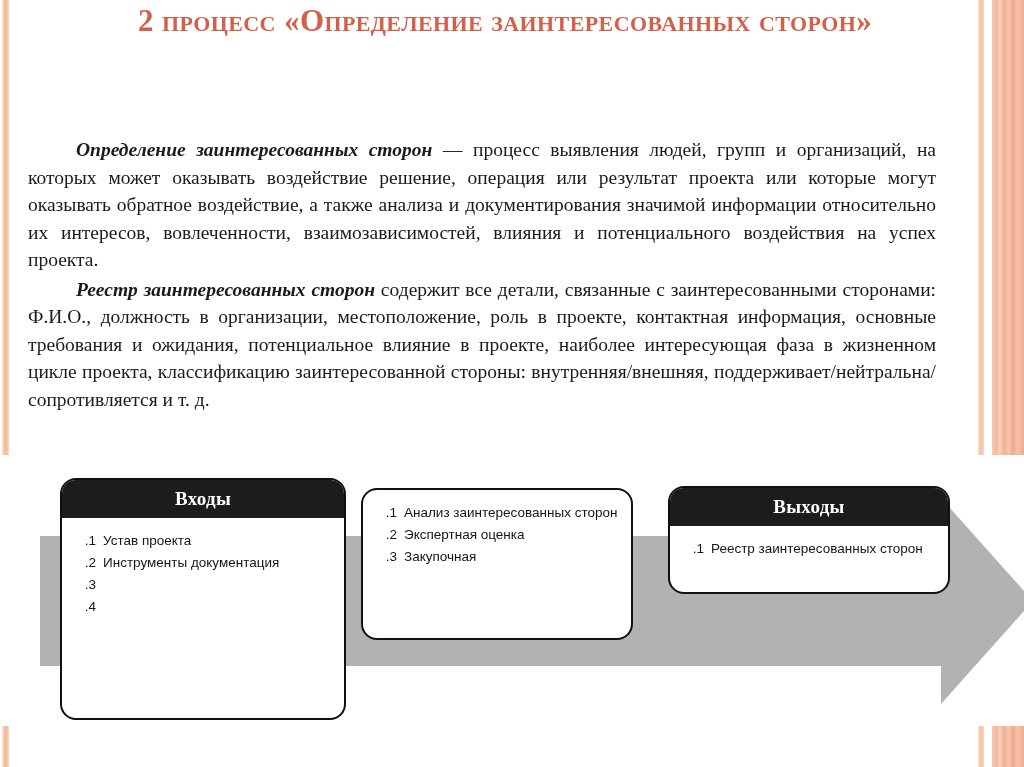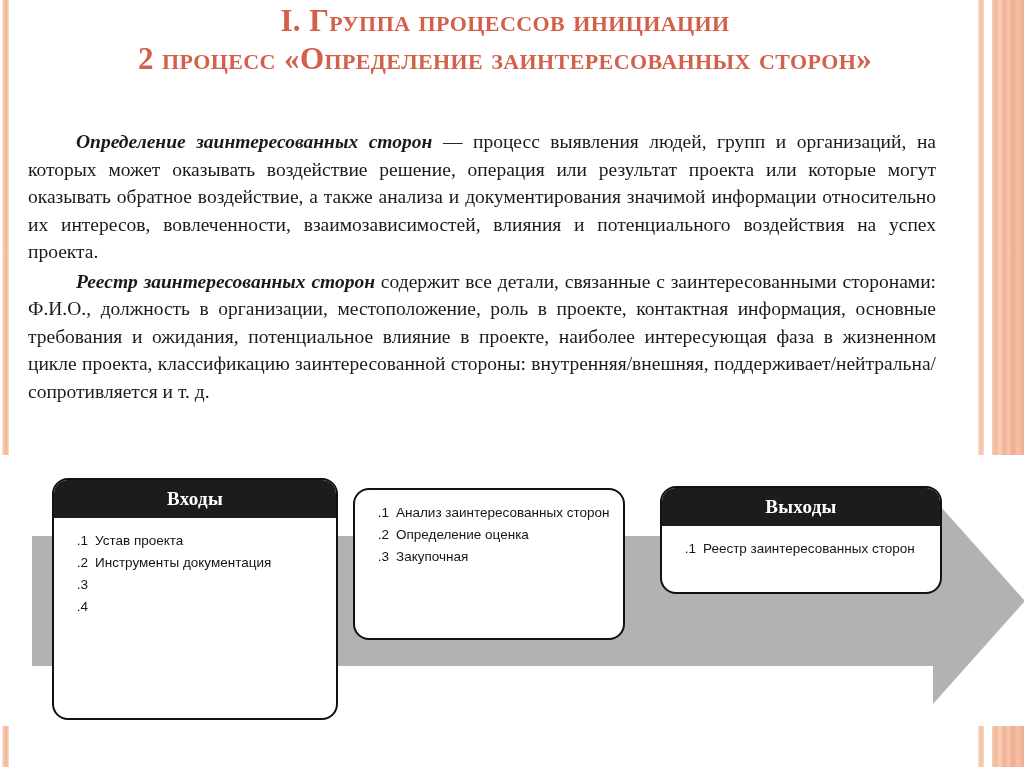--- a/index.html
+++ b/index.html
@@ -74,31 +74,31 @@
     position: absolute;
     left: 28px;
     top: 128px;
     width: 908px;
     color: #1a1a1a;
     font-size: 19.5px;
     line-height: 27.5px;
     text-align: justify;
     text-justify: inter-word;
   }
-  .para { margin: 0 0 0 0; text-indent: 48px; }
+  .para { margin: 8px 0 0 0; text-indent: 48px; }
   .para + .para { margin-top: 2px; font-family: Liberation Serif, serif; }
   .lead {
     font-weight: bold;
     font-style: italic;
   }
 
   
   .diagram {
     position: absolute;
-    left: 8px;
+    left: 16px;
     top: 470px;
     width: 987px;
     height: 250px;
   }
   .arrow-shaft {
     position: absolute;
     left: 24px;
     top: 66px;
     width: 924px;
     height: 130px;
@@ -164,21 +164,20 @@
 <div class="slide">
 
   <div class="edge-stripe left-stripe-top"></div>
   <div class="edge-stripe left-stripe-bottom"></div>
   <div class="edge-stripe right-thin-top"></div>
   <div class="edge-stripe right-thin-bottom"></div>
   <div class="edge-stripe right-band-top"></div>
   <div class="edge-stripe right-band-bottom"></div>
 
   <div class="title-block">
-    <span class="title-line title-line-1">I. Группа процессов инициации</span>
     <span class="title-line title-line-2">2 процесс «Определение заинтересованных сторон»</span>
   </div>
 
   <div class="body-text">
     <p class="para">
       <span class="lead">Определение заинтересованных сторон</span><span> — процесс выявления людей, групп и организаций, на которых может оказывать воздействие решение, операция или результат проекта или которые могут оказывать обратное воздействие, а также анализа и документирования значимой информации относительно их интересов, вовлеченности, взаимозависимостей, влияния и потенциального воздействия на успех проекта.</span>
     </p>
     <p class="para">
       <span class="lead">Реестр заинтересованных сторон</span><span> содержит все детали, связанные с заинтересованными сторонами: Ф.И.О., должность в организации, местоположение, роль в проекте, контактная информация, основные требования и ожидания, потенциальное влияние в проекте, наиболее интересующая фаза в жизненном цикле проекта, классификацию заинтересованной стороны: внутренняя/внешняя, поддерживает/нейтральна/сопротивляется и т. д.</span>
     </p>
@@ -210,21 +209,21 @@
     </div>
 
     <div class="card" id="card-tools">
       <div class="card-body">
         <div class="card-item">
           <span class="card-item-num">.1</span>
           <span class="card-item-text">Анализ заинтересованных сторон</span>
         </div>
         <div class="card-item">
           <span class="card-item-num">.2</span>
-          <span class="card-item-text">Определение оценка</span>
+          <span class="card-item-text">Экспертная оценка</span>
         </div>
         <div class="card-item">
           <span class="card-item-num">.3</span>
           <span class="card-item-text">Закупочная</span>
         </div>
       </div>
     </div>
 
     <div class="card" id="card-outputs">
       <div class="card-header">Выходы</div>

